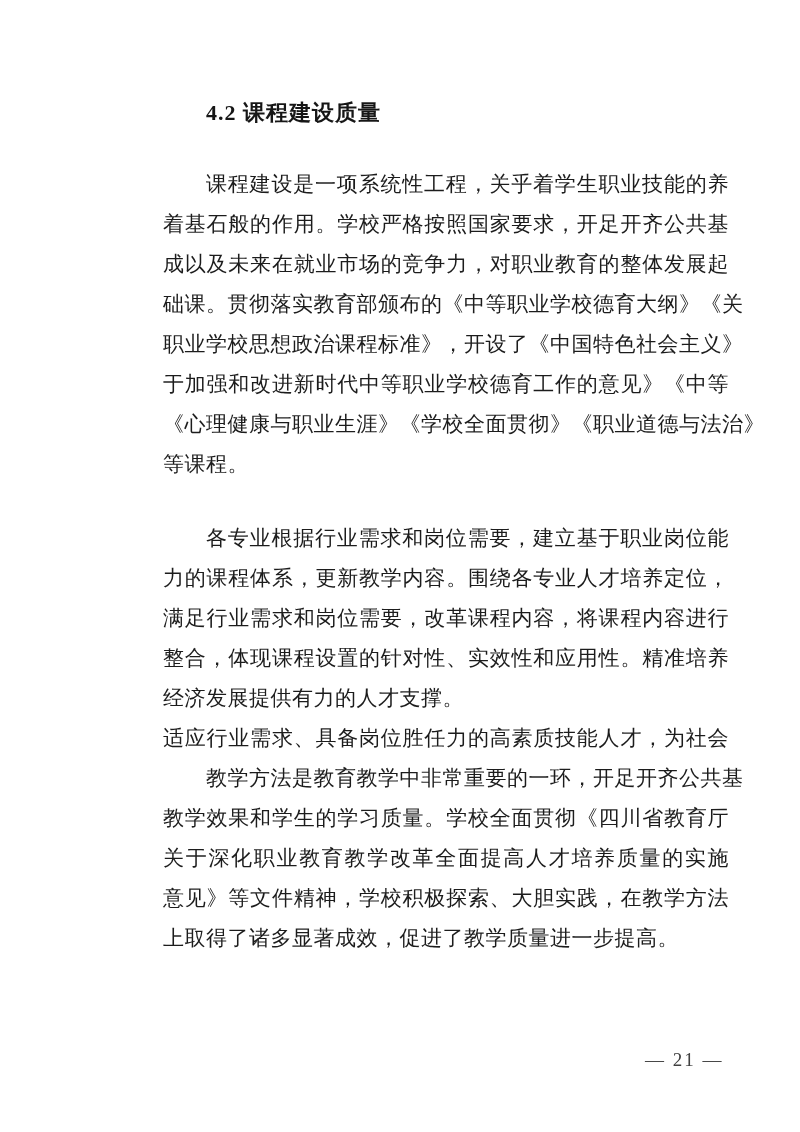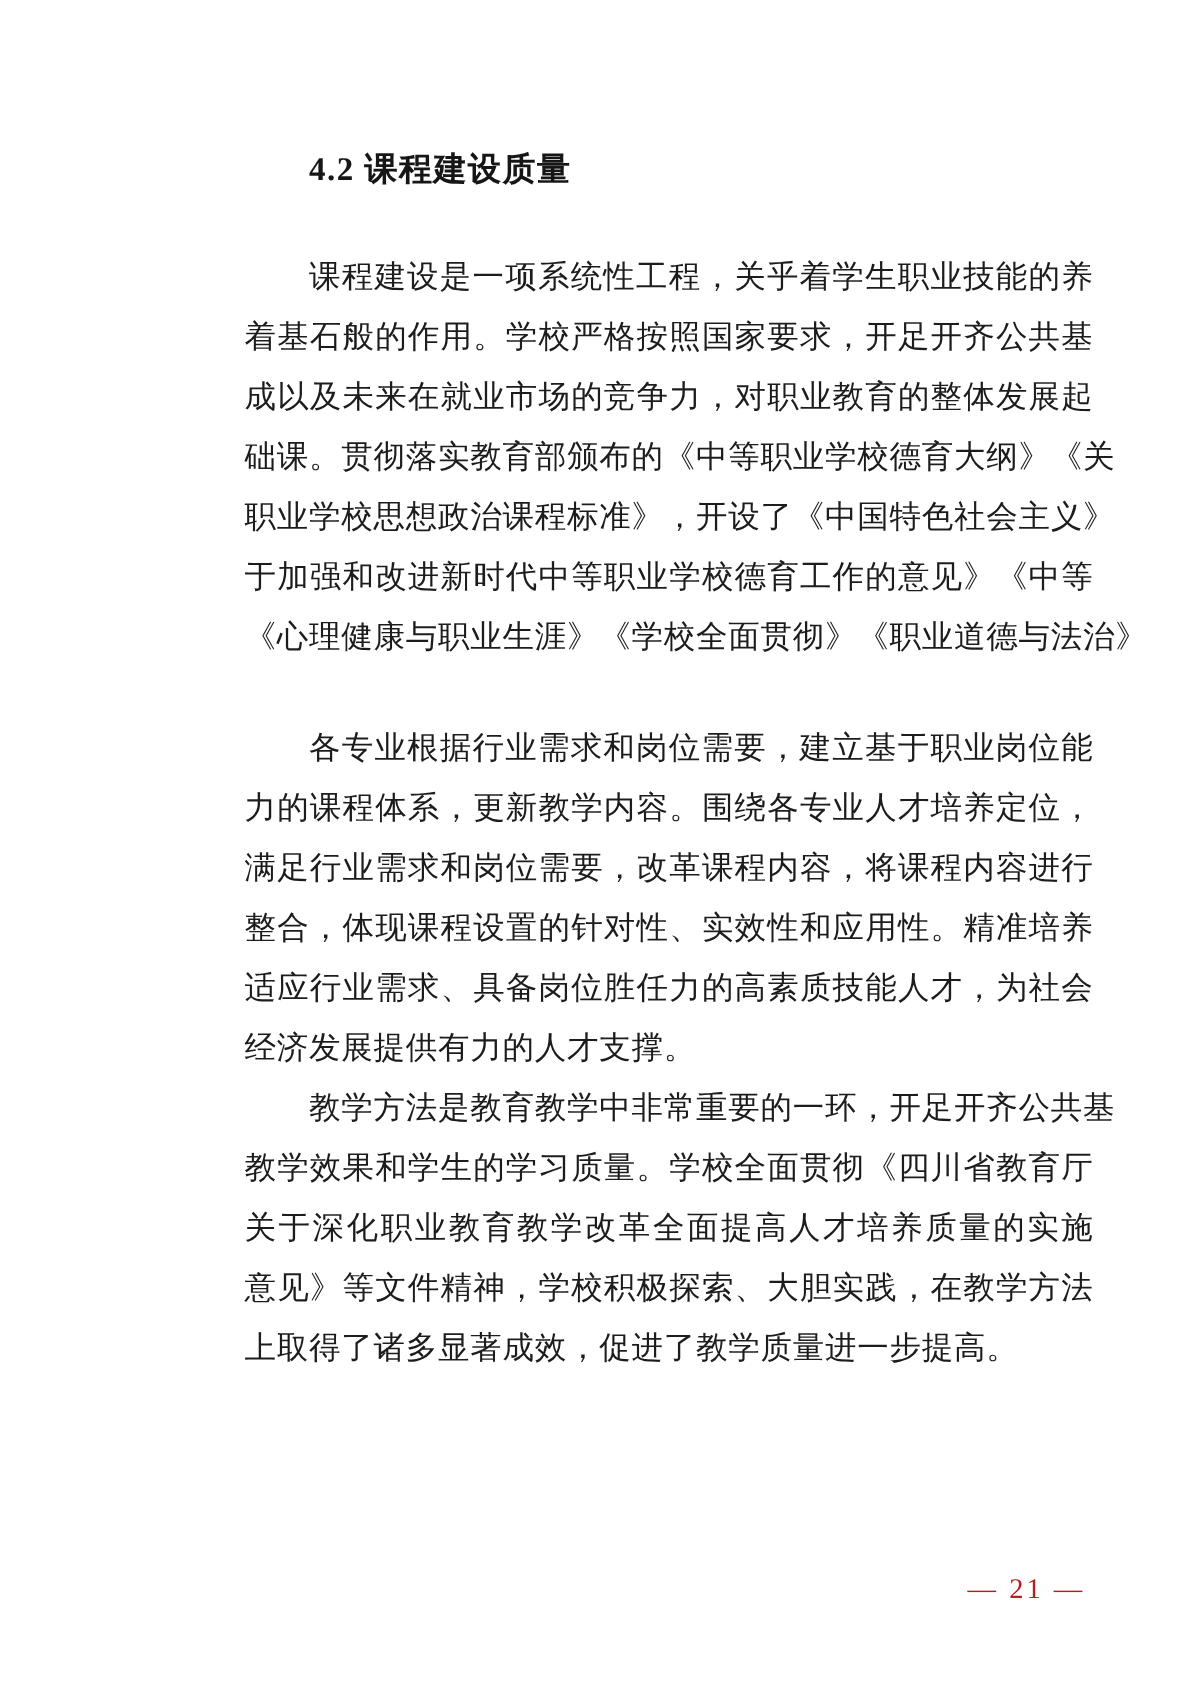--- a/index.html
+++ b/index.html
@@ -57,49 +57,50 @@
   .line.last {
     text-align-last: left;
     white-space: normal;
   }
   .page-footer {
     position: absolute;
     top: 1048px;
     left: 602px;
     font-size: 19px;
     line-height: 24px;
-    color: #b91c1c;
+    color: #404040;
     letter-spacing: 2px;
   }
 </style>
 </head>
 <body>
 
 <div class="page">
   <div class="content">
 
     <h2 class="section-heading">4.2 课程建设质量</h2>
 
     <div class="para">
       <div class="line first">课程建设是一项系统性工程，关乎着学生职业技能的养</div>
       <div class="line">着基石般的作用。学校严格按照国家要求，开足开齐公共基</div>
       <div class="line">成以及未来在就业市场的竞争力，对职业教育的整体发展起</div>
       <div class="line">础课。贯彻落实教育部颁布的《中等职业学校德育大纲》《关</div>
       <div class="line">职业学校思想政治课程标准》，开设了《中国特色社会主义》</div>
       <div class="line">于加强和改进新时代中等职业学校德育工作的意见》《中等</div>
       <div class="line">《心理健康与职业生涯》《学校全面贯彻》《职业道德与法治》</div>
+      <div class="line last">等课程。</div>
     </div>
 
     <div class="para before-heading">
       <div class="line first">各专业根据行业需求和岗位需要，建立基于职业岗位能</div>
       <div class="line">力的课程体系，更新教学内容。围绕各专业人才培养定位，</div>
       <div class="line">满足行业需求和岗位需要，改革课程内容，将课程内容进行</div>
       <div class="line">整合，体现课程设置的针对性、实效性和应用性。精准培养</div>
+      <div class="line last">经济发展提供有力的人才支撑。</div>
       <div class="line">适应行业需求、具备岗位胜任力的高素质技能人才，为社会</div>
-      <div class="line last">经济发展提供有力的人才支撑。</div>
     </div>
 
 
     <div class="para">
       <div class="line first">教学方法是教育教学中非常重要的一环，开足开齐公共基</div>
       <div class="line">教学效果和学生的学习质量。学校全面贯彻《四川省教育厅</div>
       <div class="line">关于深化职业教育教学改革全面提高人才培养质量的实施</div>
       <div class="line">意见》等文件精神，学校积极探索、大胆实践，在教学方法</div>
       <div class="line last">上取得了诸多显著成效，促进了教学质量进一步提高。</div>
     </div>

